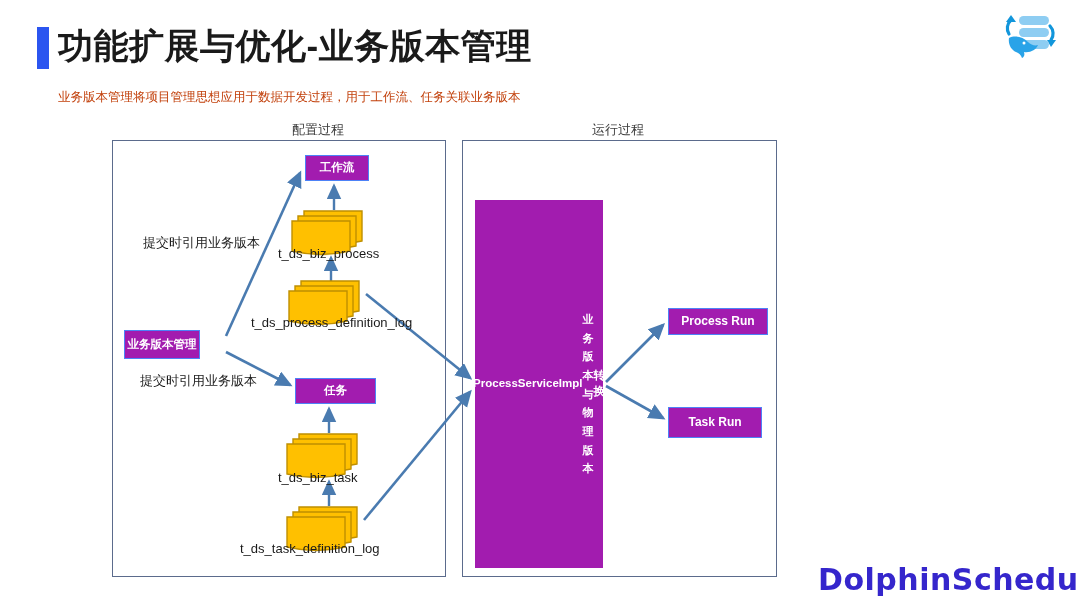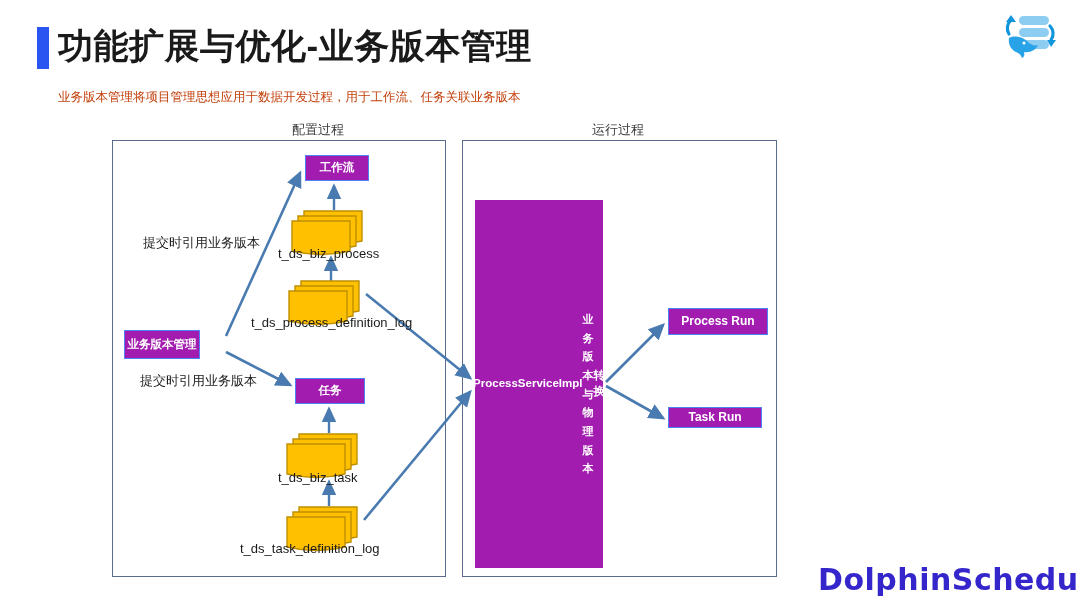--- a/index.html
+++ b/index.html
@@ -23,24 +23,24 @@
   #panel-runtime{left:462px;top:140px;width:315px;height:437px;}
   .panel-header{position:absolute;font-size:13px;color:#3d3d3d;white-space:nowrap;}
   #header-config{left:244px;top:121px;margin-left:48px;}
   #header-runtime{left:592px;top:121px;}
 
   
   .bluebox{position:absolute;background:#a21caf;border:1.4px solid #4d82f7;color:#fff;
            font-weight:bold;display:flex;align-items:center;justify-content:center;
            text-align:center;box-sizing:border-box;line-height:1.35;}
   #box-workflow{left:305px;top:155px;width:64px;height:26px;font-size:11.5px;}
-  #box-task{left:295px;top:378px;width:70px;height:26px;font-size:11.5px;}
+  #box-task{left:295px;top:378px;width:81px;height:26px;font-size:11.5px;}
   #box-bizver{left:124px;top:330px;width:76px;height:29px;font-size:11.5px;}
   #box-process-run{left:668px;top:308px;width:100px;height:27px;font-size:12px;}
-  #box-task-run{left:668px;top:407px;width:94px;height:21px;font-size:12px;}
+  #box-task-run{left:668px;top:407px;width:94px;height:31px;font-size:12px;}
   #box-service{left:475px;top:200px;width:128px;height:368px;border:none;
                justify-content:center;font-size:11.5px;}
   #box-service .svc-sub{margin-top:20px;font-size:11px;line-height:1.7;}
 
   
   .cardstack{position:absolute;width:82px;height:52px;}
   #stack-biz-process{left:288px;top:207px;}
   #stack-proc-def-log{left:285px;top:277px;}
   #stack-biz-task{left:283px;top:430px;}
   #stack-task-def-log{left:283px;top:503px;}

